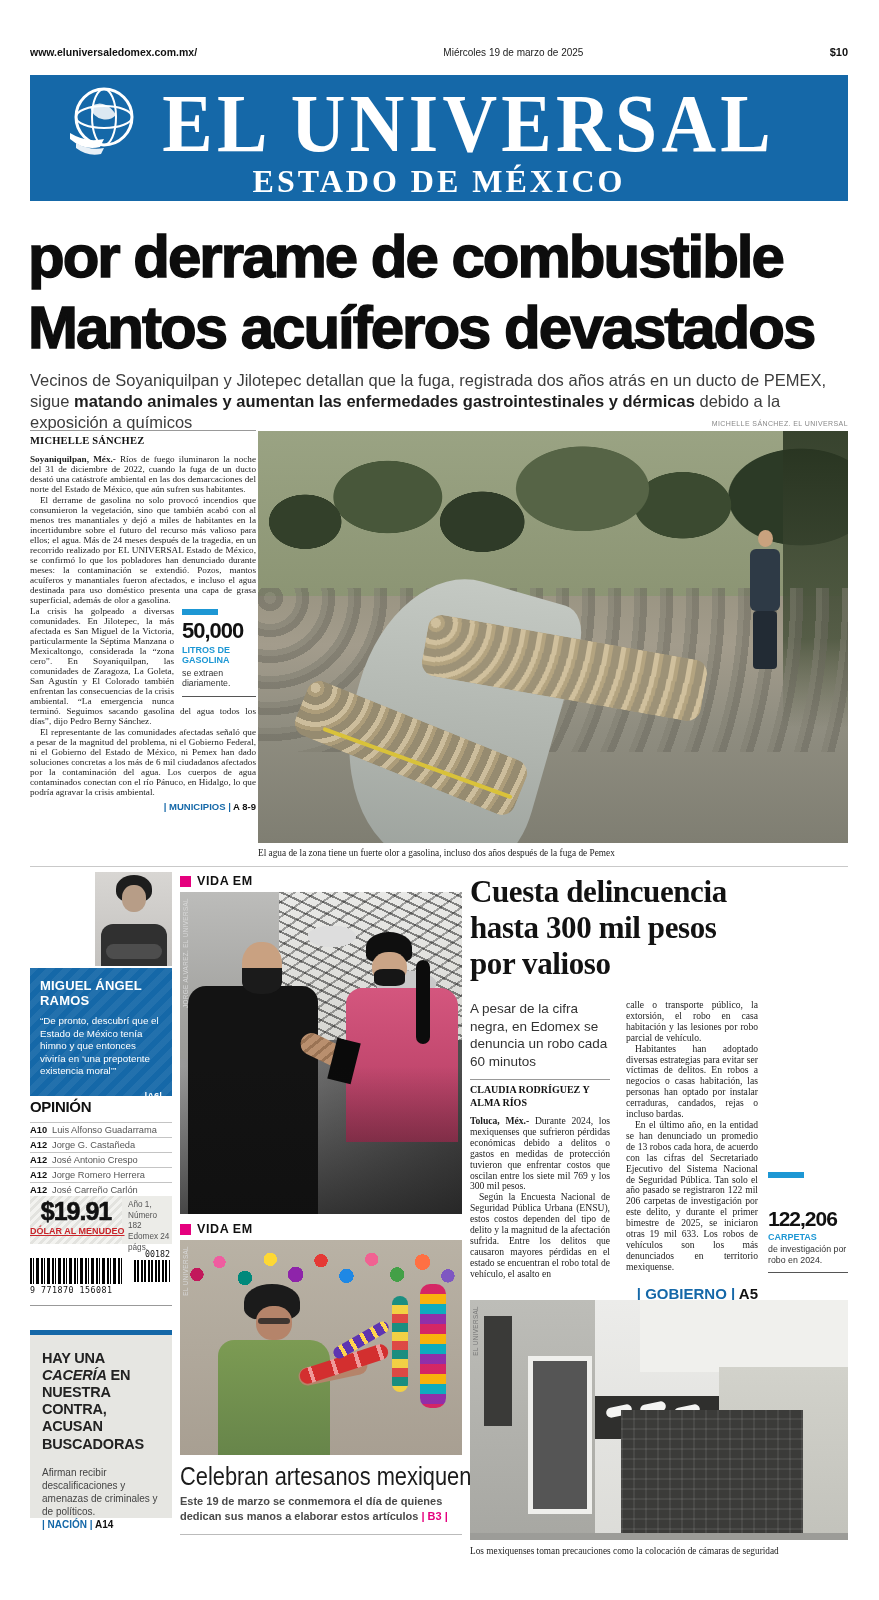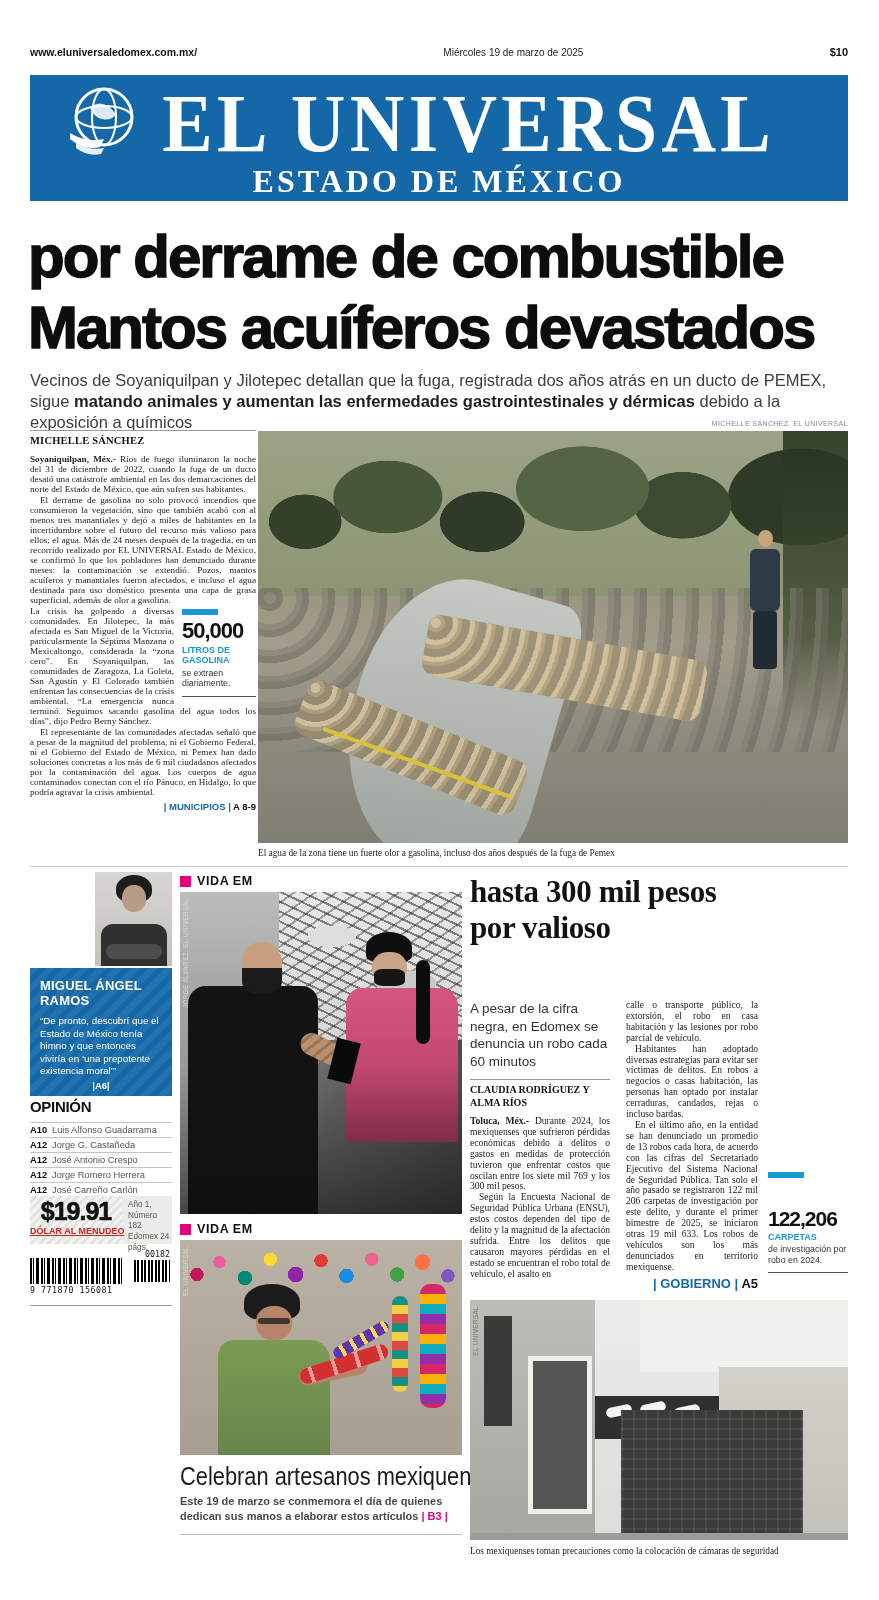--- a/index.html
+++ b/index.html
@@ -73,21 +73,21 @@
   
   .portrait{top:872px;left:95px;width:77px;height:94px;background:linear-gradient(#d8d6d3,#c3c1be);overflow:hidden;}
   .ph-hair{position:absolute;left:21px;top:3px;width:36px;height:28px;background:#1d1d1d;border-radius:50% 50% 42% 42%;}
   .ph-face{position:absolute;left:27px;top:13px;width:24px;height:27px;background:#b79d87;border-radius:46%;}
   .ph-body{position:absolute;left:6px;bottom:0;width:66px;height:42px;background:#303030;border-radius:12px 12px 0 0;}
   .ph-arms{position:absolute;left:11px;bottom:7px;width:56px;height:15px;background:#4d4d4d;border-radius:8px;}
   .col-box{top:968px;left:30px;width:142px;height:128px;box-sizing:border-box;padding:11px 10px;color:#fff;
       background:repeating-linear-gradient(135deg,rgba(255,255,255,.06) 0 6px,transparent 6px 12px),#1568a8;}
   .col-name{font-weight:bold;font-size:13px;line-height:1.12;letter-spacing:.2px;}
   .col-quote{font-size:9.8px;line-height:1.28;margin-top:7px;}
-  .col-page{text-align:center;font-weight:bold;font-size:9.5px;margin-top:2px;}
+  .col-page{text-align:right;font-weight:bold;font-size:9.5px;margin-top:12px;}
   .opinion{top:1098px;left:30px;width:142px;}
   .op-title{font-weight:bold;font-size:15px;letter-spacing:-.3px;margin-bottom:7px;}
   .op-row{border-top:1px solid #c4c4c4;padding:2px 0;font-size:9.3px;display:flex;}
   .op-row:last-child{border-bottom:1px solid #c4c4c4;}
   .op-page{font-weight:bold;width:22px;color:#111;}
   .op-name{color:#555;}
   .pricebox{top:1196px;left:30px;width:142px;height:48px;background:#ecece8;display:flex;}
   .price-main{width:92px;box-sizing:border-box;padding-top:3px;text-align:center;
       background:repeating-linear-gradient(135deg,#f3f3f0 0 3px,#e3e3df 3px 6px);}
   .price-val{font-weight:bold;font-size:25px;letter-spacing:-1px;line-height:1;-webkit-text-stroke:.6px #111;}
@@ -179,21 +179,21 @@
   .ccol2{width:132px;margin-right:10px;}
   .ccol3{width:80px;}
   .crime-deck{font-size:13.5px;line-height:17.5px;color:#333;}
   .crime-rule{border-top:1px solid #999;margin-top:9px;}
   .crime-byline{font-family:"Liberation Serif",serif;font-weight:bold;font-size:10px;padding:4px 0 7px;line-height:1.25;}
   .crime-body{font-family:"Liberation Serif",serif;font-size:9.6px;line-height:10.9px;text-align:justify;color:#1c1c1c;}
   .crime-body p{margin:0;}
   .crime-body p + p{text-indent:9px;}
   .ccol3 .callout{float:none;width:80px;margin:172px 0 0;}
   .ccol3 .cval{font-size:21px;margin-top:30px;}
-  .crime-kick{text-align:right;font-weight:bold;font-size:13px;margin-top:3px;}
+  .crime-kick{text-align:right;font-weight:bold;font-size:15px;margin-top:12px;}
   
   .sec-photo{top:1300px;left:470px;width:378px;height:240px;overflow:hidden;background:linear-gradient(#ececea,#dcdcd8);}
   .sp-sky{position:absolute;right:0;top:0;width:55%;height:30%;background:#f0f0ed;}
   .sp-bldg{position:absolute;left:0;top:0;width:33%;height:100%;background:linear-gradient(#bdbdb8,#a7a7a2);}
   .sp-win{position:absolute;left:14px;top:16px;width:28px;height:110px;background:#3a3a38;}
   .sp-door{position:absolute;left:58px;top:56px;width:54px;height:148px;background:#555;border:5px solid #efefec;}
   .sp-band{position:absolute;left:33%;top:40%;width:34%;height:18%;background:#2f2f2d;}
   .sp-cam1,.sp-cam2,.sp-cam3{position:absolute;width:26px;height:10px;background:#f4f4f2;border-radius:5px;transform:rotate(-12deg);}
   .sp-cam1{left:36%;top:44%;} .sp-cam2{left:45%;top:43%;} .sp-cam3{left:54%;top:44%;}
   .sp-wallR{position:absolute;right:0;top:28%;width:34%;height:72%;background:linear-gradient(#d2d2cb,#c2c2bb);}
@@ -322,20 +322,30 @@
 
   <div class="abs barcode">
     <div class="bc-small-num">00182</div>
     <div class="bc-big"></div>
     <div class="bc-small"></div>
     <div class="bc-num">9 771870 156081</div>
   </div>
 
   <div class="abs side-rule"></div>
 
+  <div class="abs busca">
+    <div class="busca-title">
+      <span>HAY UNA </span><i>CACERÍA</i><span> EN NUESTRA CONTRA, ACUSAN BUSCADORAS</span>
+    </div>
+    <div class="busca-body">Afirman recibir descalificaciones y amenazas de criminales y de políticos.</div>
+    <div class="busca-kick">
+      <span class="kick-blue">| NACIÓN |</span>
+      <span>A14</span>
+    </div>
+  </div>
 
   <div class="abs kicker" style="top:874px;">
     <span class="k-square"></span>
     <span class="k-text">VIDA EM</span>
   </div>
   <div class="abs tattoo">
     <div class="tt-graffiti"></div>
     <div class="tt-wallL"></div>
     <div class="tt-body"></div>
     <div class="tt-head"></div>
@@ -368,20 +378,21 @@
     <div class="ar-stick2"></div>
     <div class="vcredit">EL UNIVERSAL</div>
   </div>
   <div class="abs art-head">Celebran artesanos mexiquenses</div>
   <div class="abs art-sub">
     <span>Este 19 de marzo se conmemora el día de quienes dedican sus manos a elaborar estos artículos </span><span class="pink">| B3 |</span>
   </div>
   <div class="abs mid-rule"></div>
 
   <div class="abs crime-h">
+    <div>Cuesta delincuencia</div>
     <div>hasta 300 mil pesos</div>
     <div>por valioso</div>
   </div>
   <div class="abs crime-cols">
     <div class="ccol1">
       <div class="crime-deck">A pesar de la cifra negra, en Edomex se denuncia un robo cada 60 minutos</div>
       <div class="crime-rule"></div>
       <div class="crime-byline">CLAUDIA RODRÍGUEZ Y ALMA RÍOS</div>
       <div class="crime-body">
         <p><span class="lead-in">Toluca, Méx.-</span><span> Durante 2024, los mexiquenses que sufrieron pérdidas económicas debido a delitos o gastos en medidas de protección tuvieron que enfrentar costos que oscilan entre los siete mil 769 y los 300 mil pesos.</span></p>

